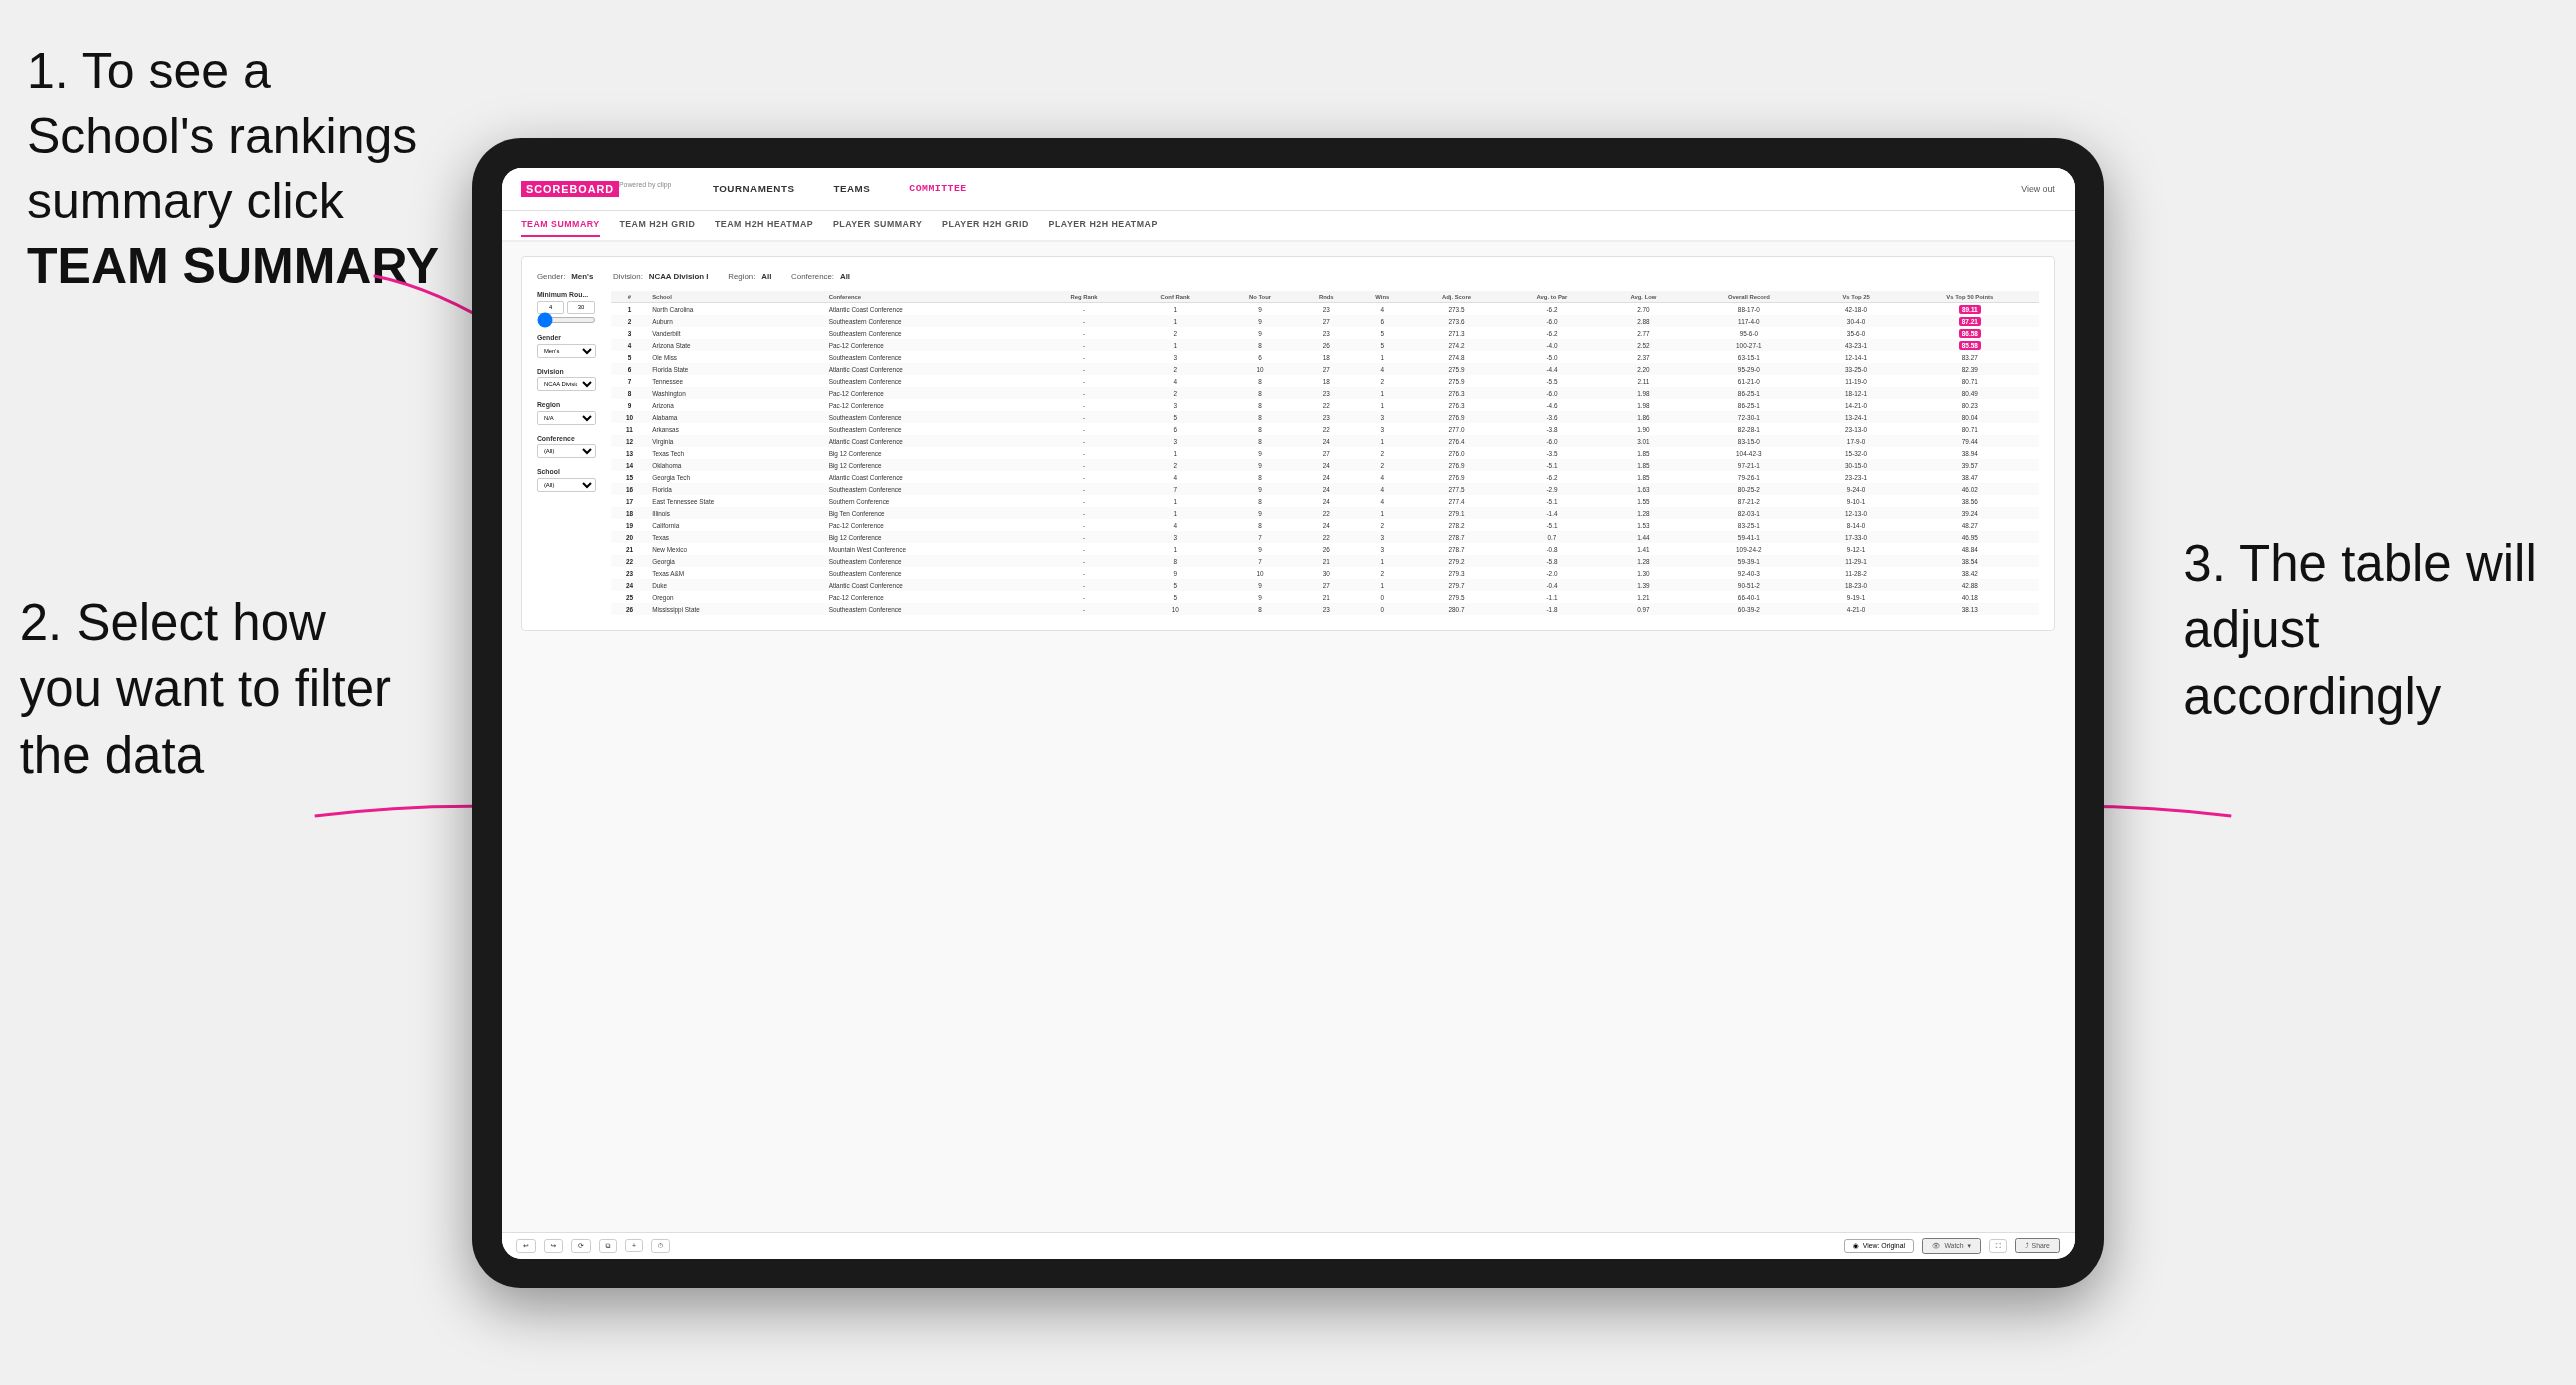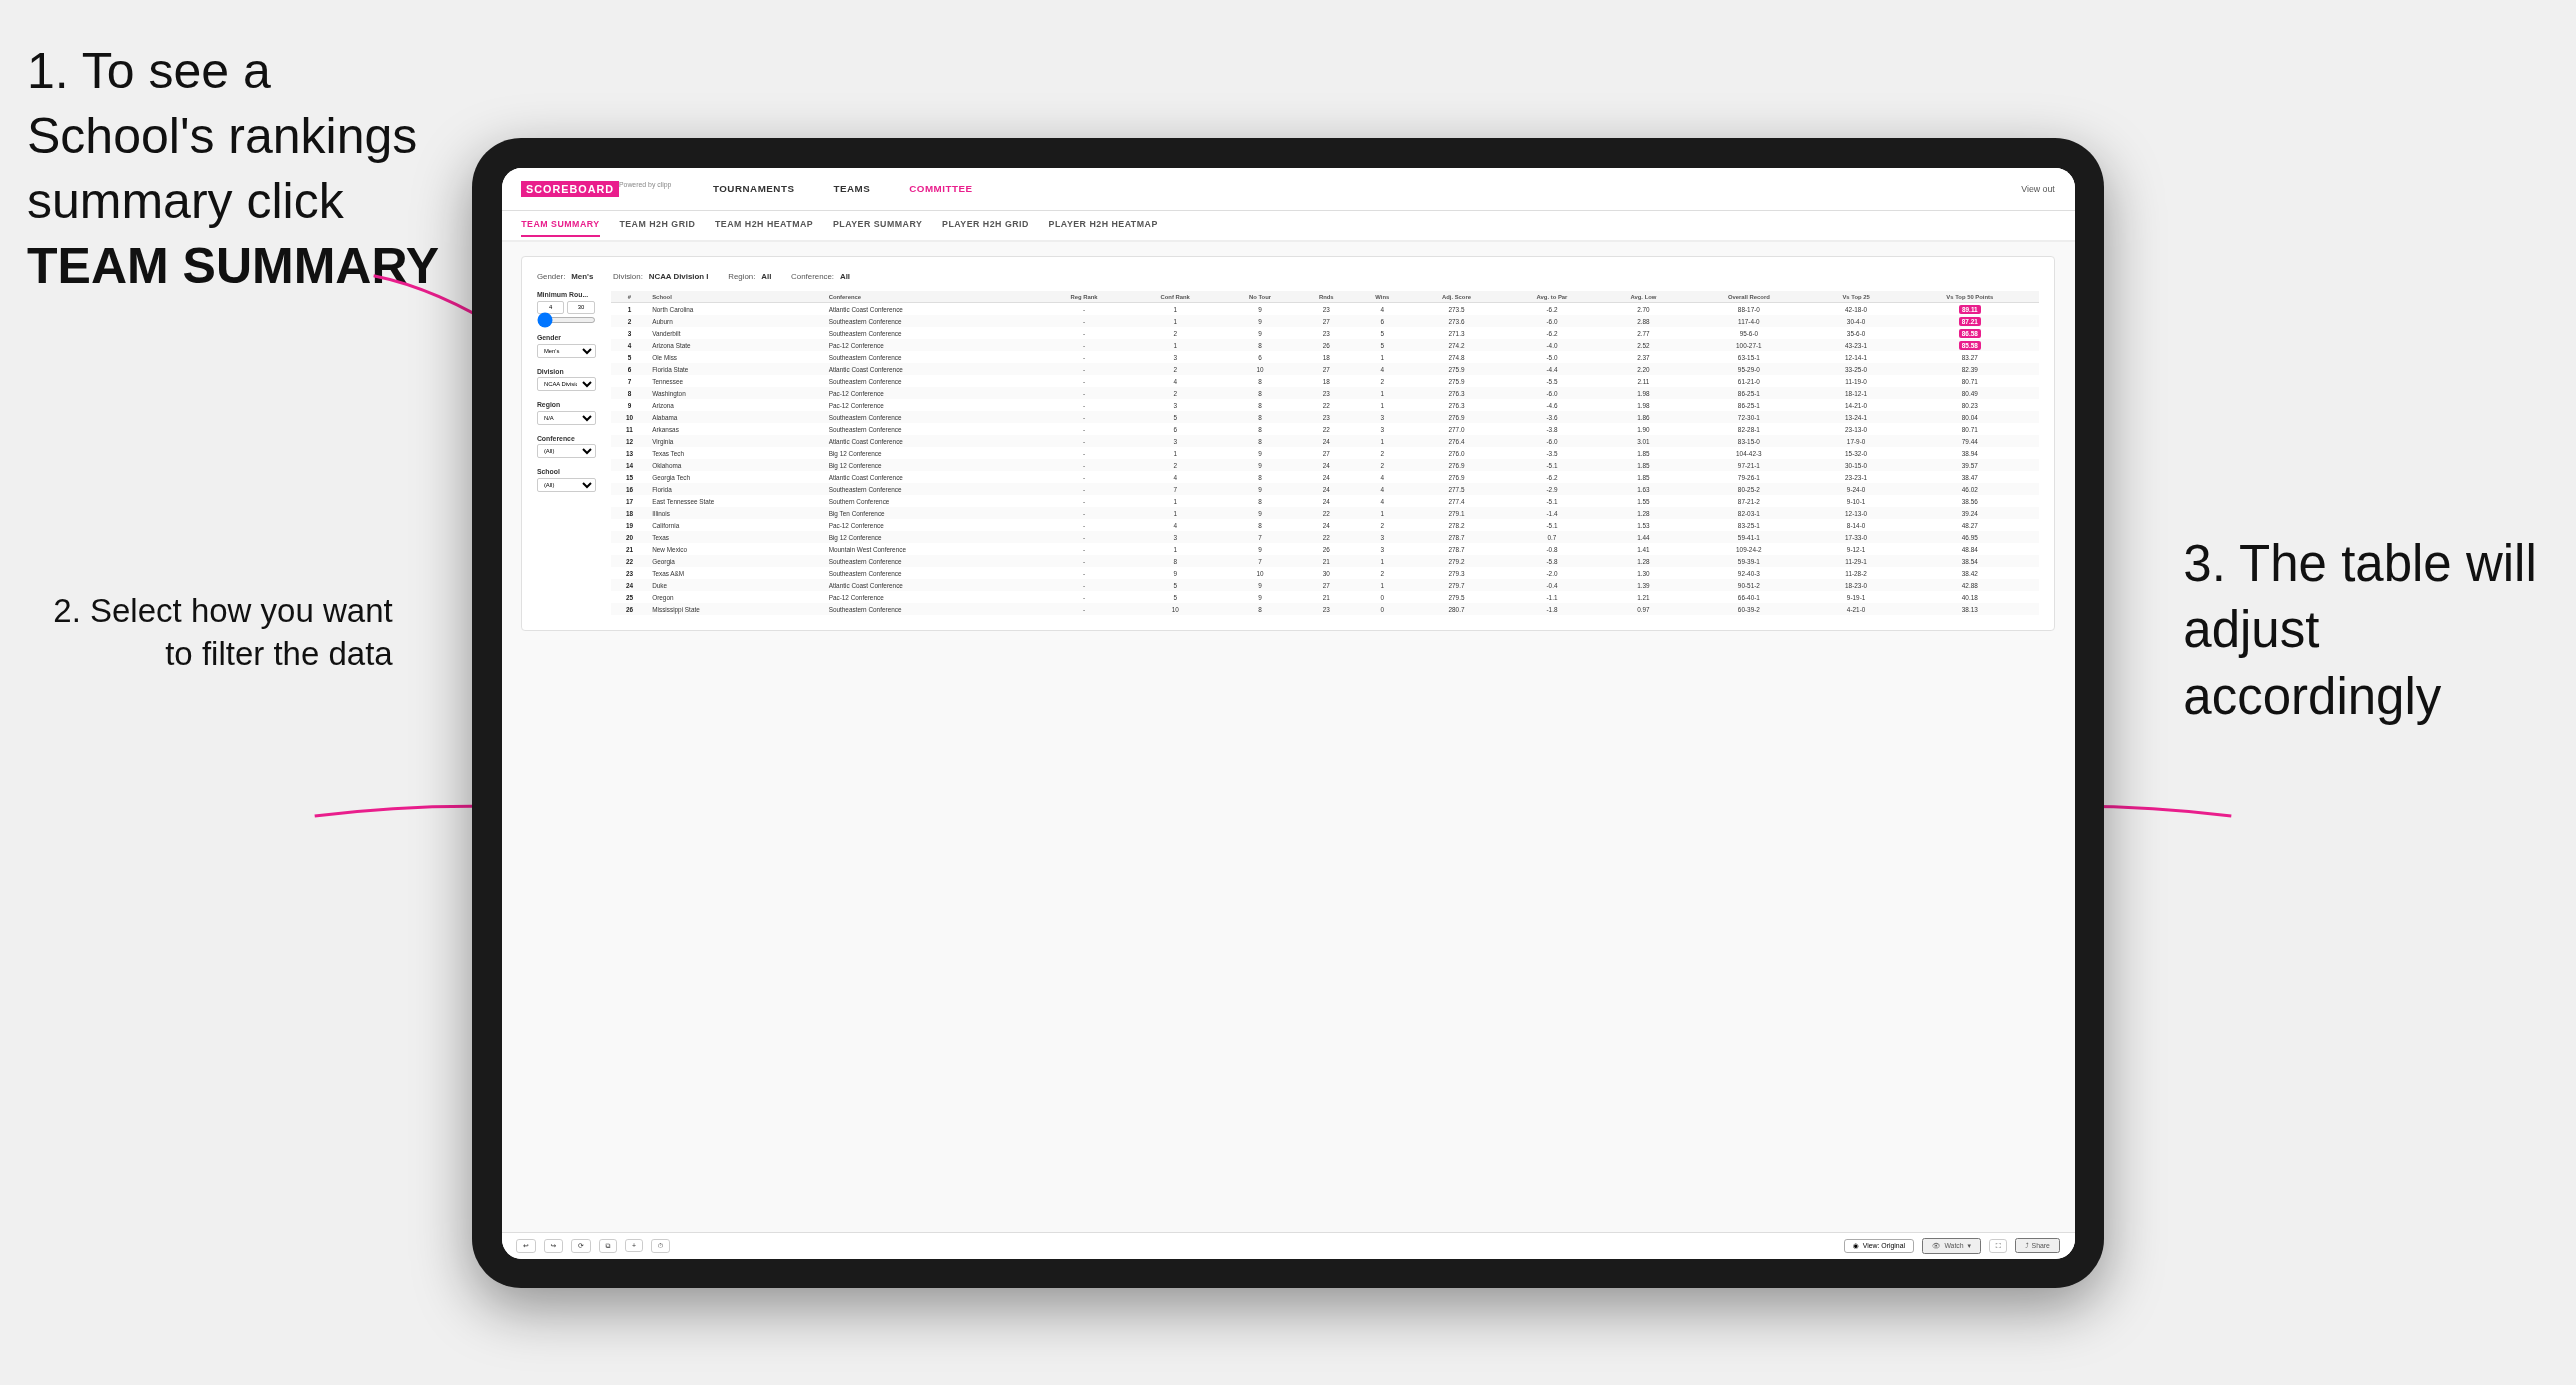--- a/index.html
+++ b/index.html
@@ -21,25 +21,24 @@
       line-height: 1.3;
       color: #111;
       max-width: 413px;
     }
     .instruction-1 strong { font-weight: 900; }
 
     .instruction-2 {
       position: absolute;
       top: 590px;
       left: 19.7px;
-      font-size: 33px;
+      font-size: 51px;
       line-height: 1.3;
       color: #111;
       max-width: 373px;
-      text-align: right;
     }
 
     .instruction-3 {
       position: absolute;
       top: 531px;
       right: 19.7px;
       font-size: 51px;
       line-height: 1.3;
       color: #111;
       max-width: 373px;
@@ -105,21 +104,21 @@
       margin-left: 12px;
     }
     .nav-link {
       font-size: 9.8px;
       color: #333;
       font-weight: 600;
       letter-spacing: 0.5px;
       cursor: pointer;
       text-transform: uppercase;
     }
-    .nav-link.active { color: #e91e8c; }
+    .nav-link.active { color: #e91e8c; font-family: Liberation Mono, monospace; }
 
     .nav-sign-out {
       font-size: 8.8px;
       color: #555;
       margin-left: auto;
     }
 
     
     .sub-nav {
       background: #fff;

